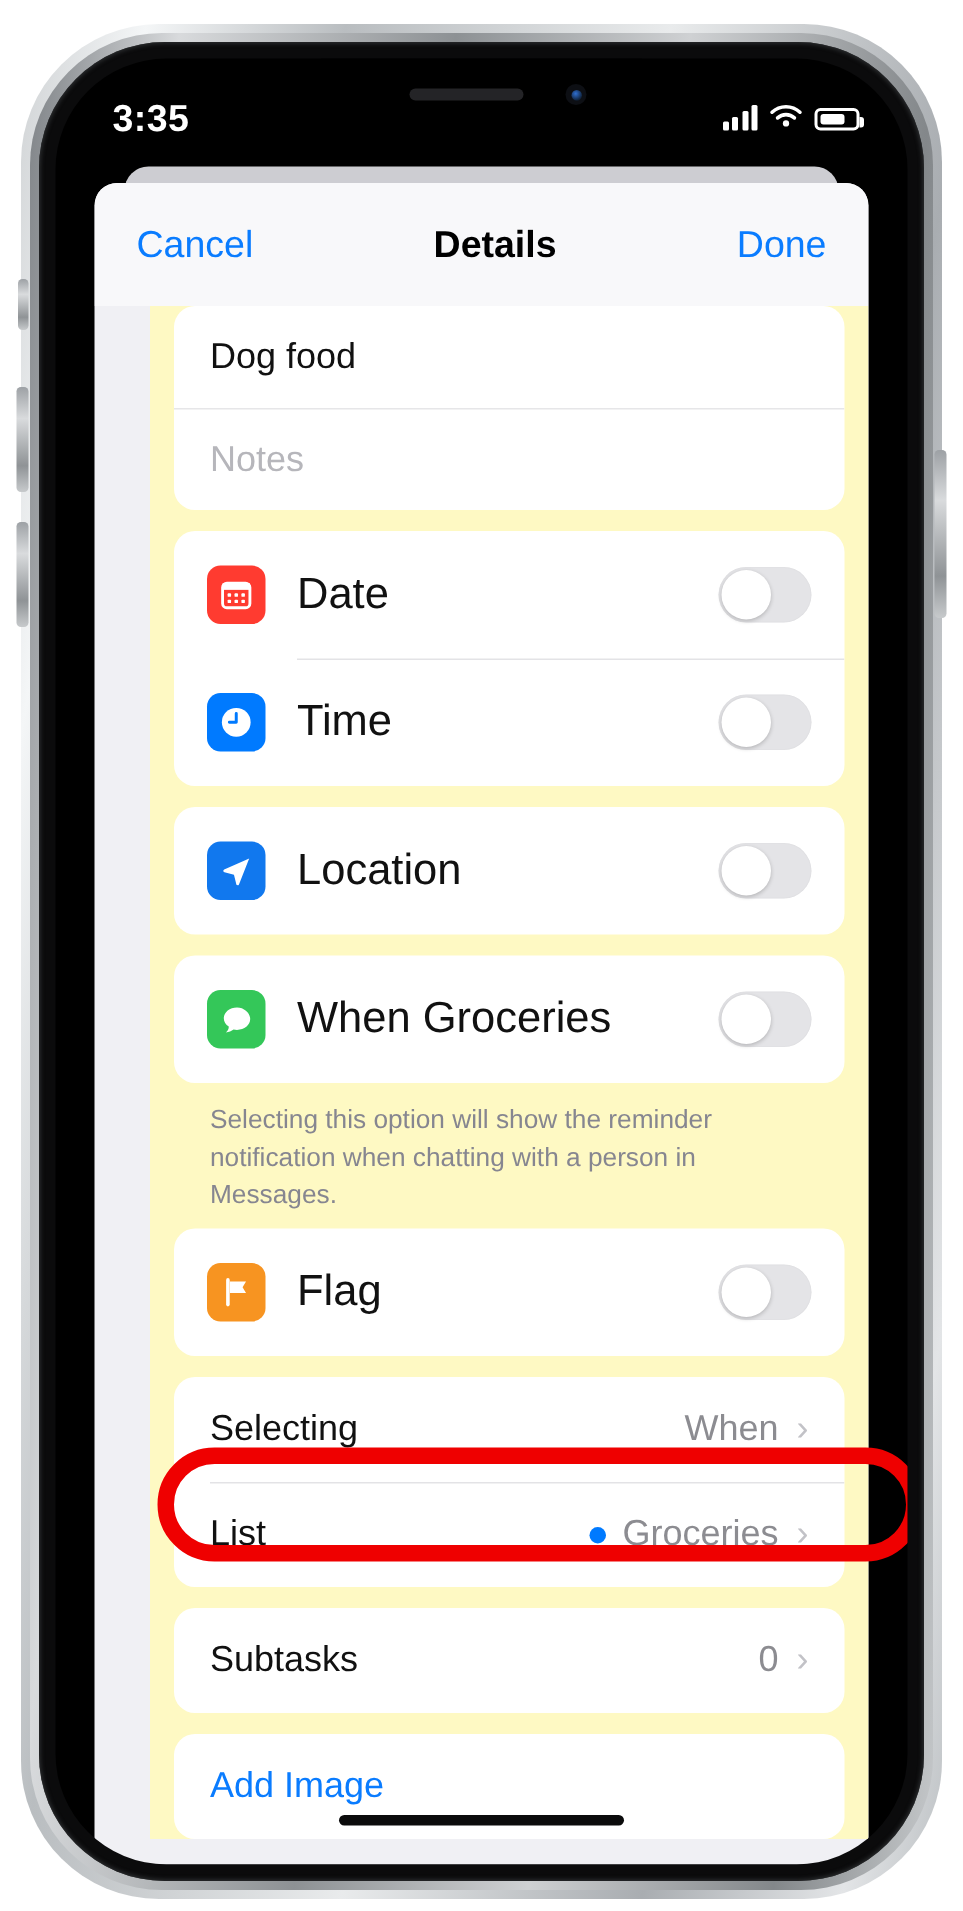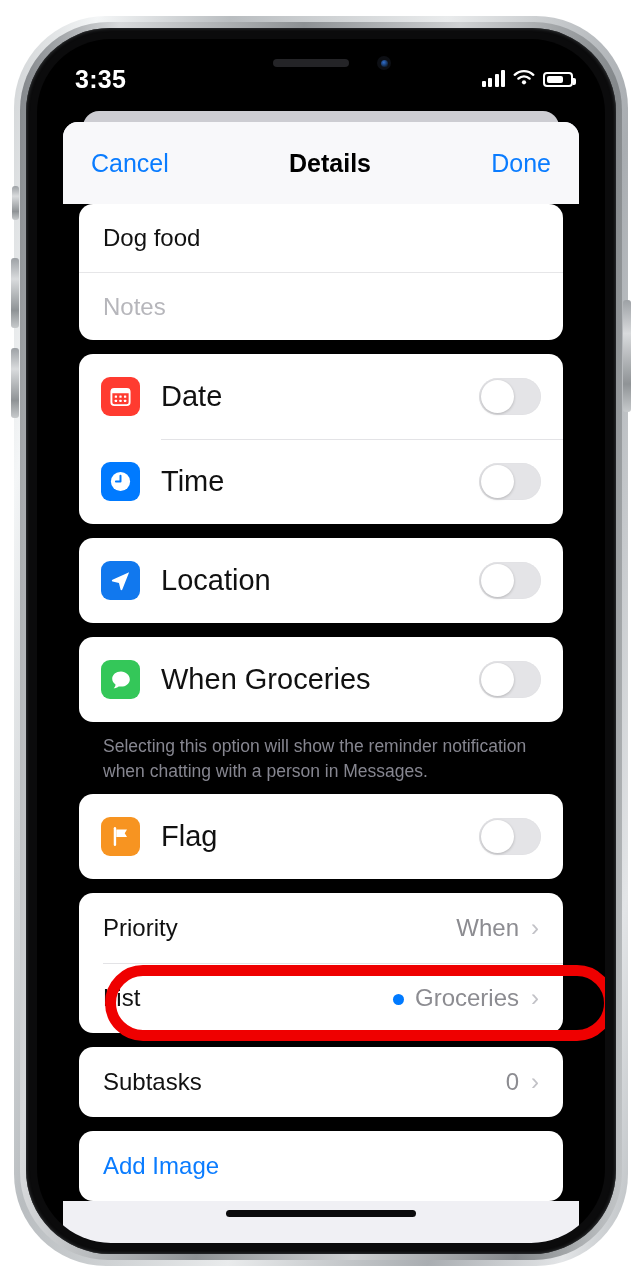--- a/index.html
+++ b/index.html
@@ -97,21 +97,21 @@
     background: #f0f0f4; border-radius: 15px 15px 0 0; z-index: 10; overflow: hidden;
   }
   .navbar {
     position: relative; height: 82px; background: #f8f8fa;
     display: flex; align-items: center; justify-content: space-between;
     padding: 0 28px;
   }
   .nav-btn { font-size: 25px; color: #0a7cff; }
   .nav-title { font-size: 25px; font-weight: bold; color: #000; }
 
-  .scroll { position: relative; background: #000000; padding: 0 16px; }
+  .scroll { position: relative; background: #fef9c3; padding: 0 16px; margin-left: 37px; }
 
   .card { background: #fff; border-radius: 14px; overflow: hidden; }
   .card.mt { margin-top: 14px; }
 
   
   .tfield { height: 68px; display: flex; align-items: center; padding: 0 24px; font-size: 24px; }
   .tfield + .tfield { border-top: 1px solid #e6e6e8; }
   .tfield.title { color: #111; }
   .tfield.ph { color: #b6b6bb; }
 
@@ -295,21 +295,21 @@
             </div>
             <div class="lbl">Flag</div>
             <div class="toggle">
                 <div class="knob"></div>
               </div>
           </div>
         </div>
 
         <div class="card mt">
           <div class="vrow">
-            <div class="lbl">Priority</div>
+            <div class="lbl">Selecting</div>
             <div class="val">When</div>
             <div class="chev">›</div>
           </div>
           <div class="vrow">
             <div class="lbl">List</div>
             <div class="val">
               <span class="dot" style="background:#007aff"></span><span>Groceries</span>
             </div>
             <div class="chev">›</div>
           </div>

